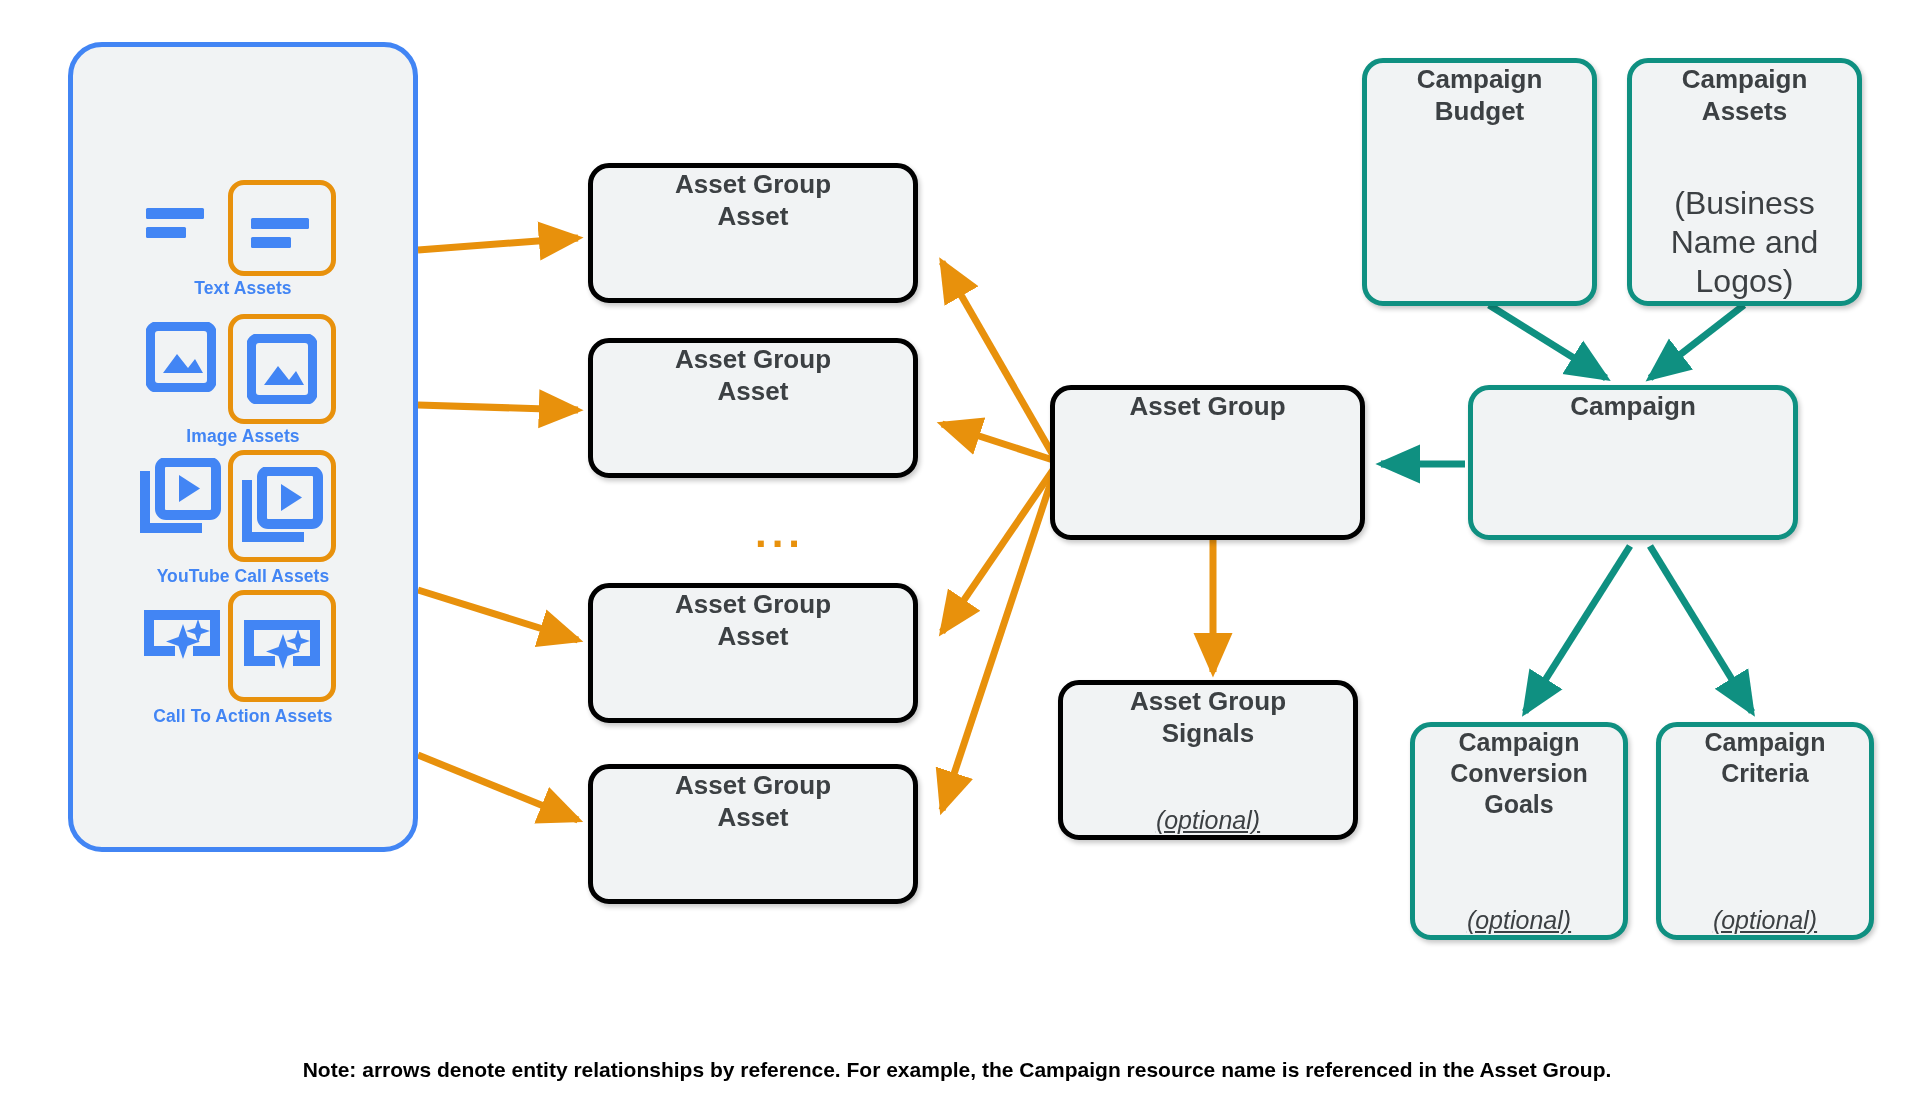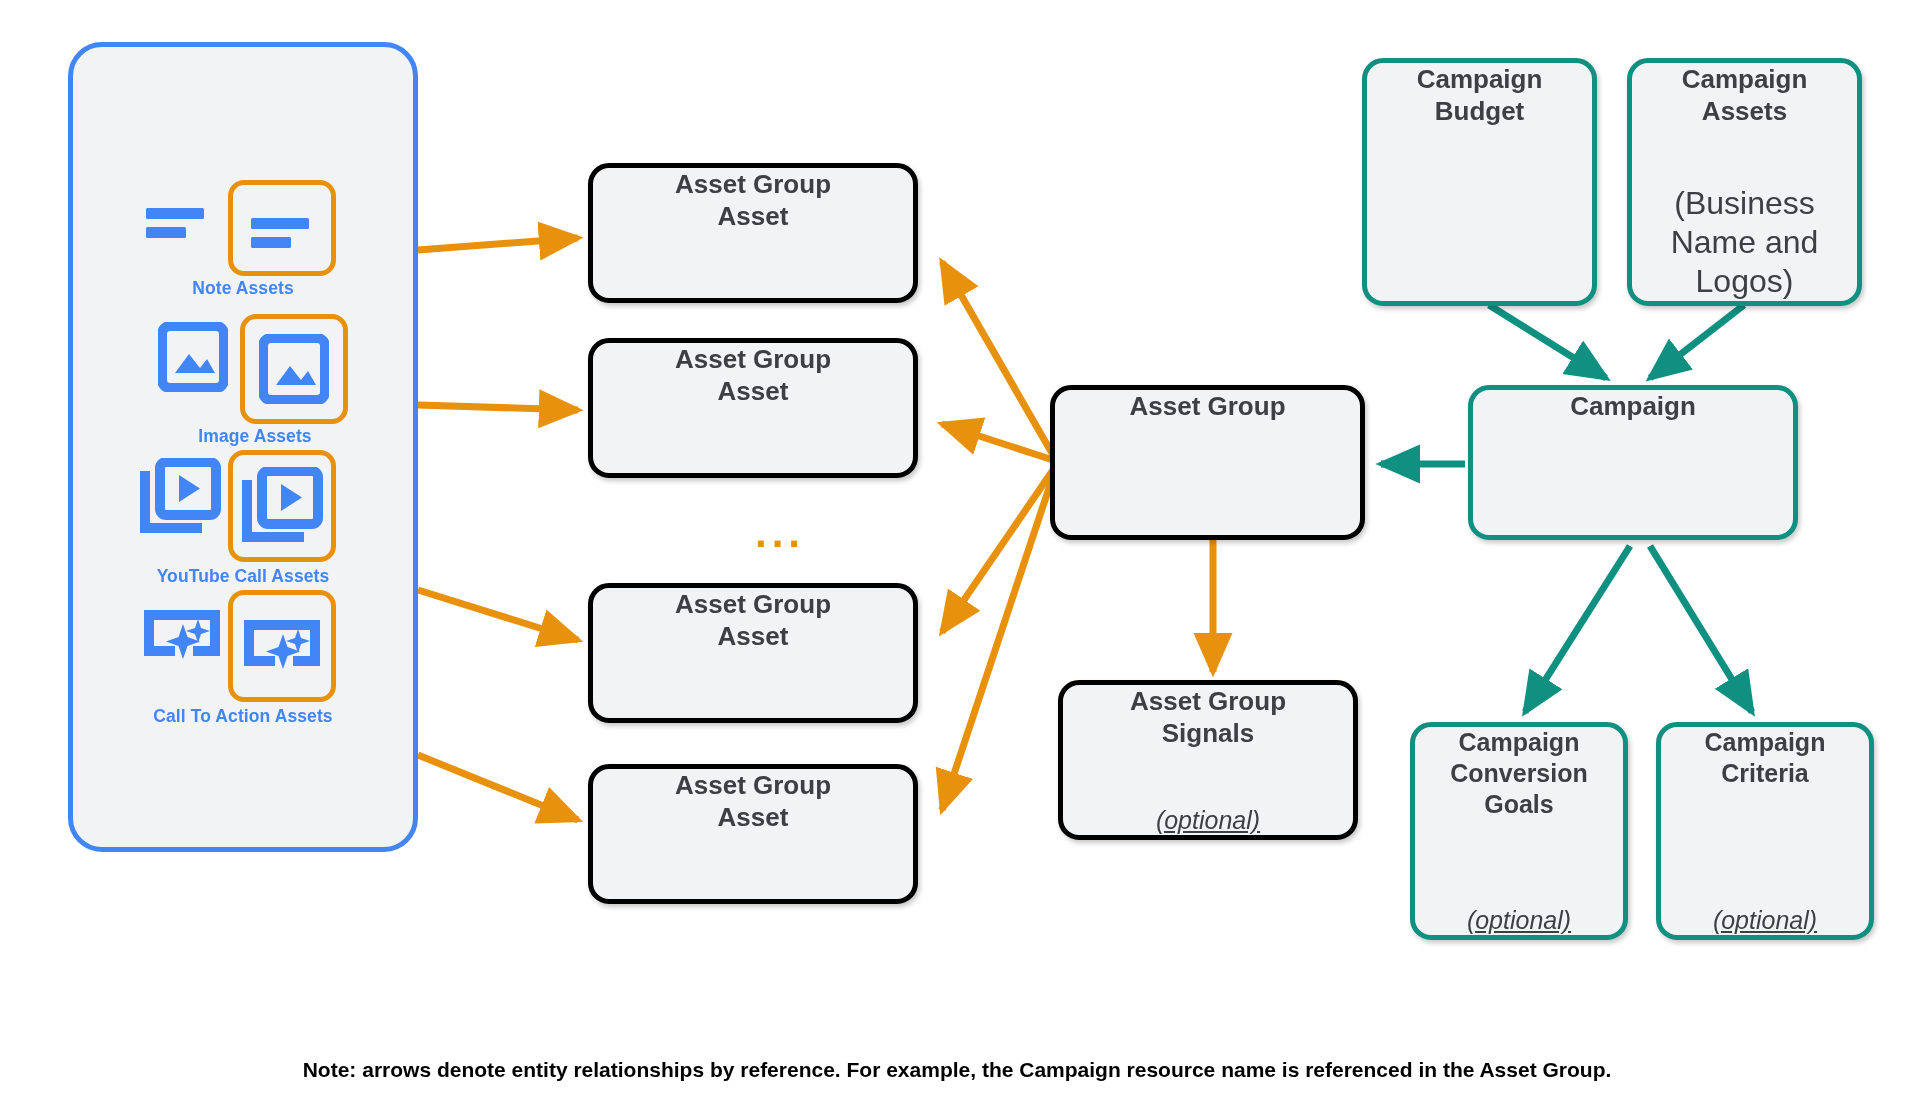--- a/index.html
+++ b/index.html
@@ -210,24 +210,24 @@
           <rect x="2" y="37" width="40" height="11" rx="1.5" fill="#4285f4"></rect>
         </svg>
       </div>
       <div class="icon-boxed">
         <svg width="70" height="56" viewBox="0 0 70 56">
           <rect x="4" y="18" width="58" height="11" rx="1.5" fill="#4285f4"></rect>
           <rect x="4" y="37" width="40" height="11" rx="1.5" fill="#4285f4"></rect>
         </svg>
       </div>
     </div>
-    <div class="asset-caption">Note Assets</div>
-  </div>
-
-  <div class="asset-row" style="left:68px; top:316px;margin-left:12px;">
+    <div class="asset-caption">Text Assets</div>
+  </div>
+
+  <div class="asset-row" style="left:68px; top:316px;">
     <div class="asset-icons">
       <div class="icon-plain" style="left:78px; top:6px;">
         <svg width="70" height="70" viewBox="0 0 70 70">
           <rect x="4" y="4" width="62" height="62" rx="8" fill="none" stroke="#4285f4" stroke-width="10"></rect>
           <path d="M17 51 L31 32 L42 46 L49 37 L57 51 Z" fill="#4285f4"></path>
         </svg>
       </div>
       <div class="icon-boxed" style="left:160px; top:-2px; height:110px;">
         <svg width="70" height="70" viewBox="0 0 70 70">
           <rect x="4" y="4" width="62" height="62" rx="8" fill="none" stroke="#4285f4" stroke-width="10"></rect>

